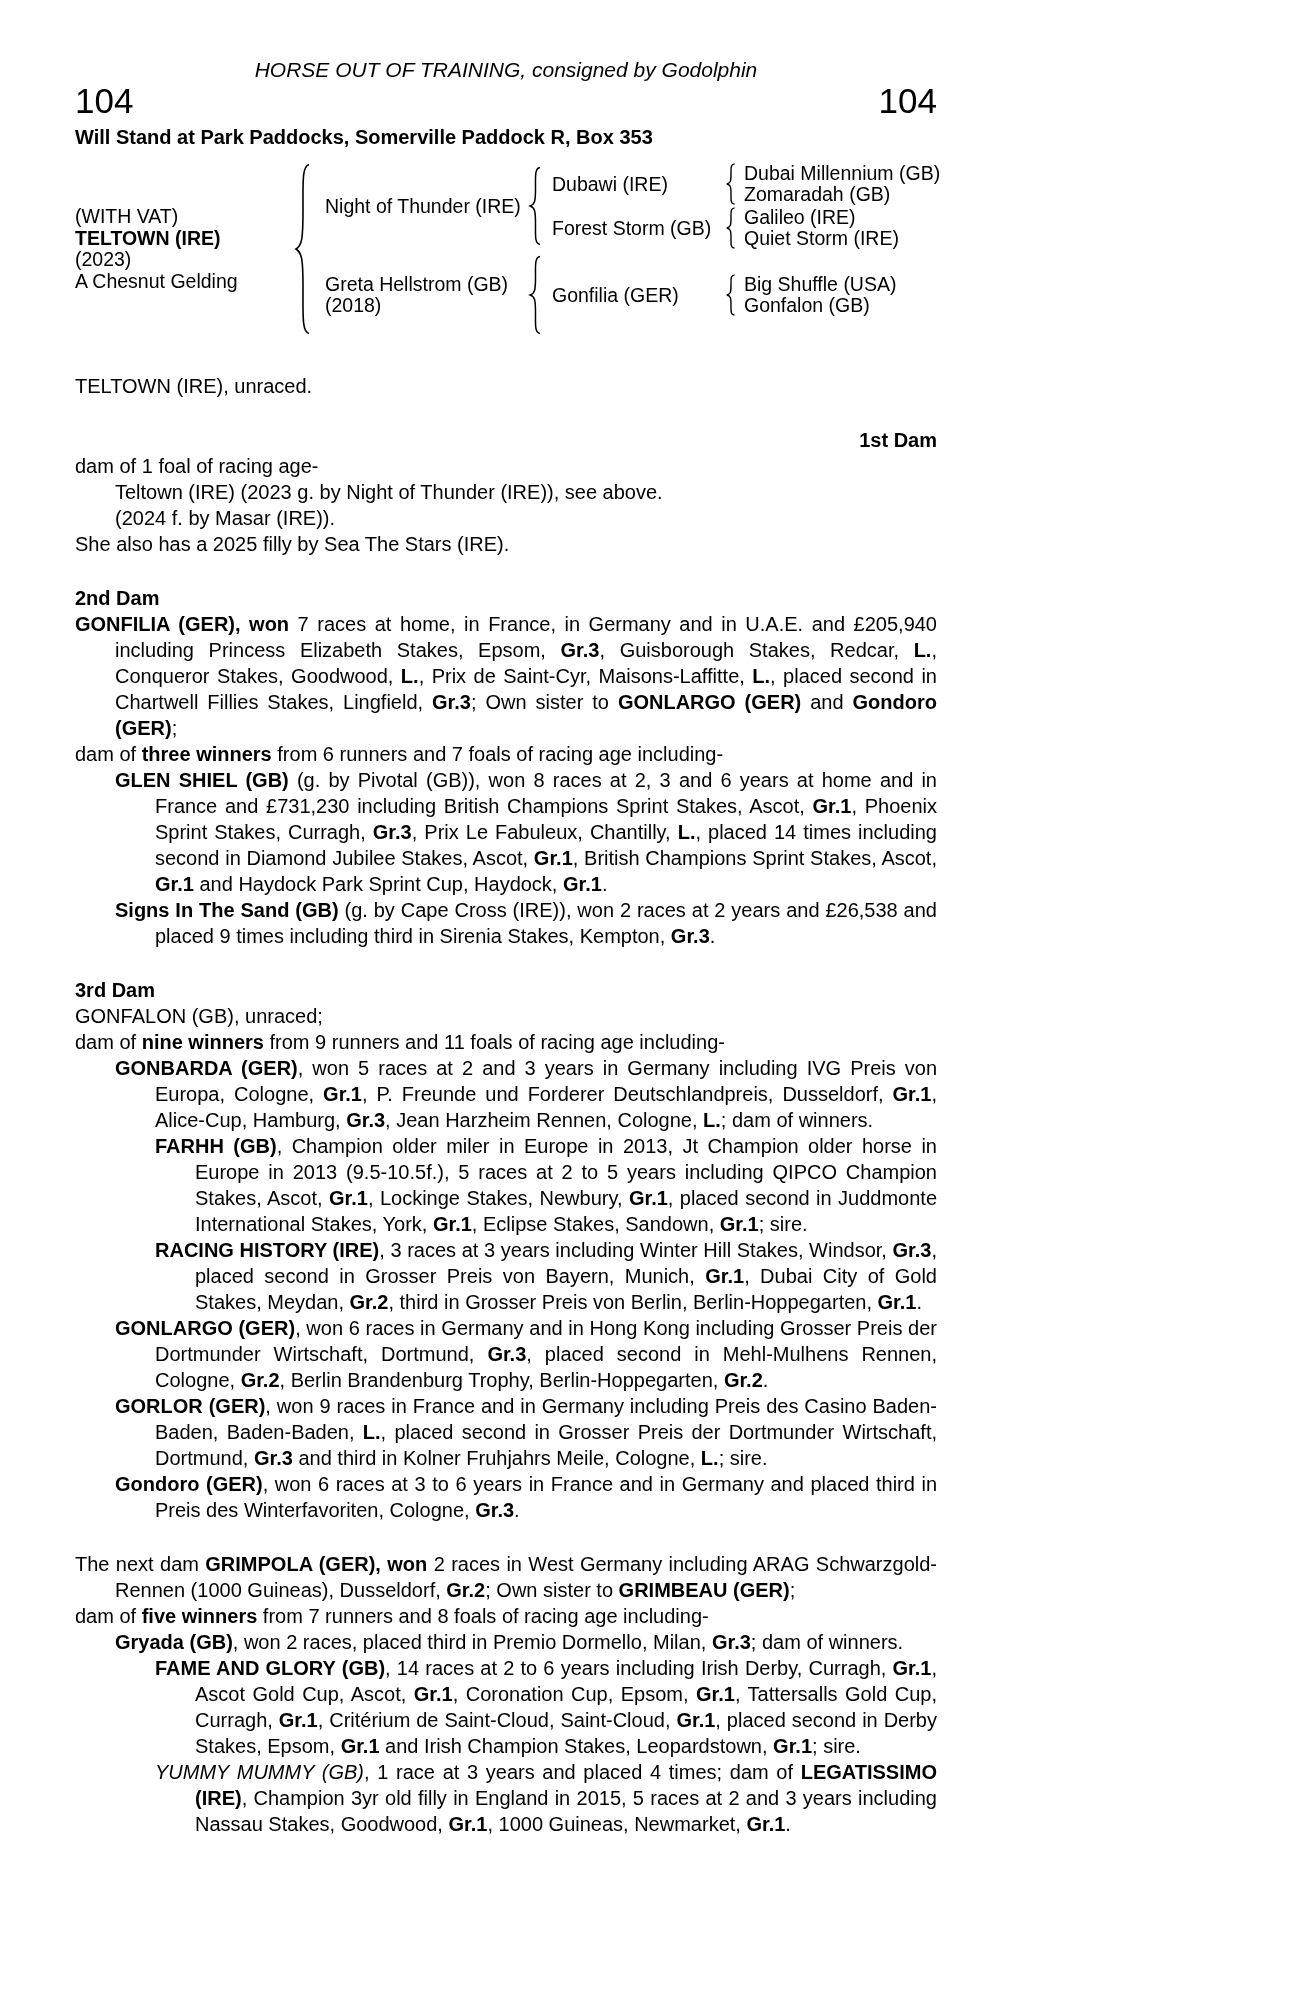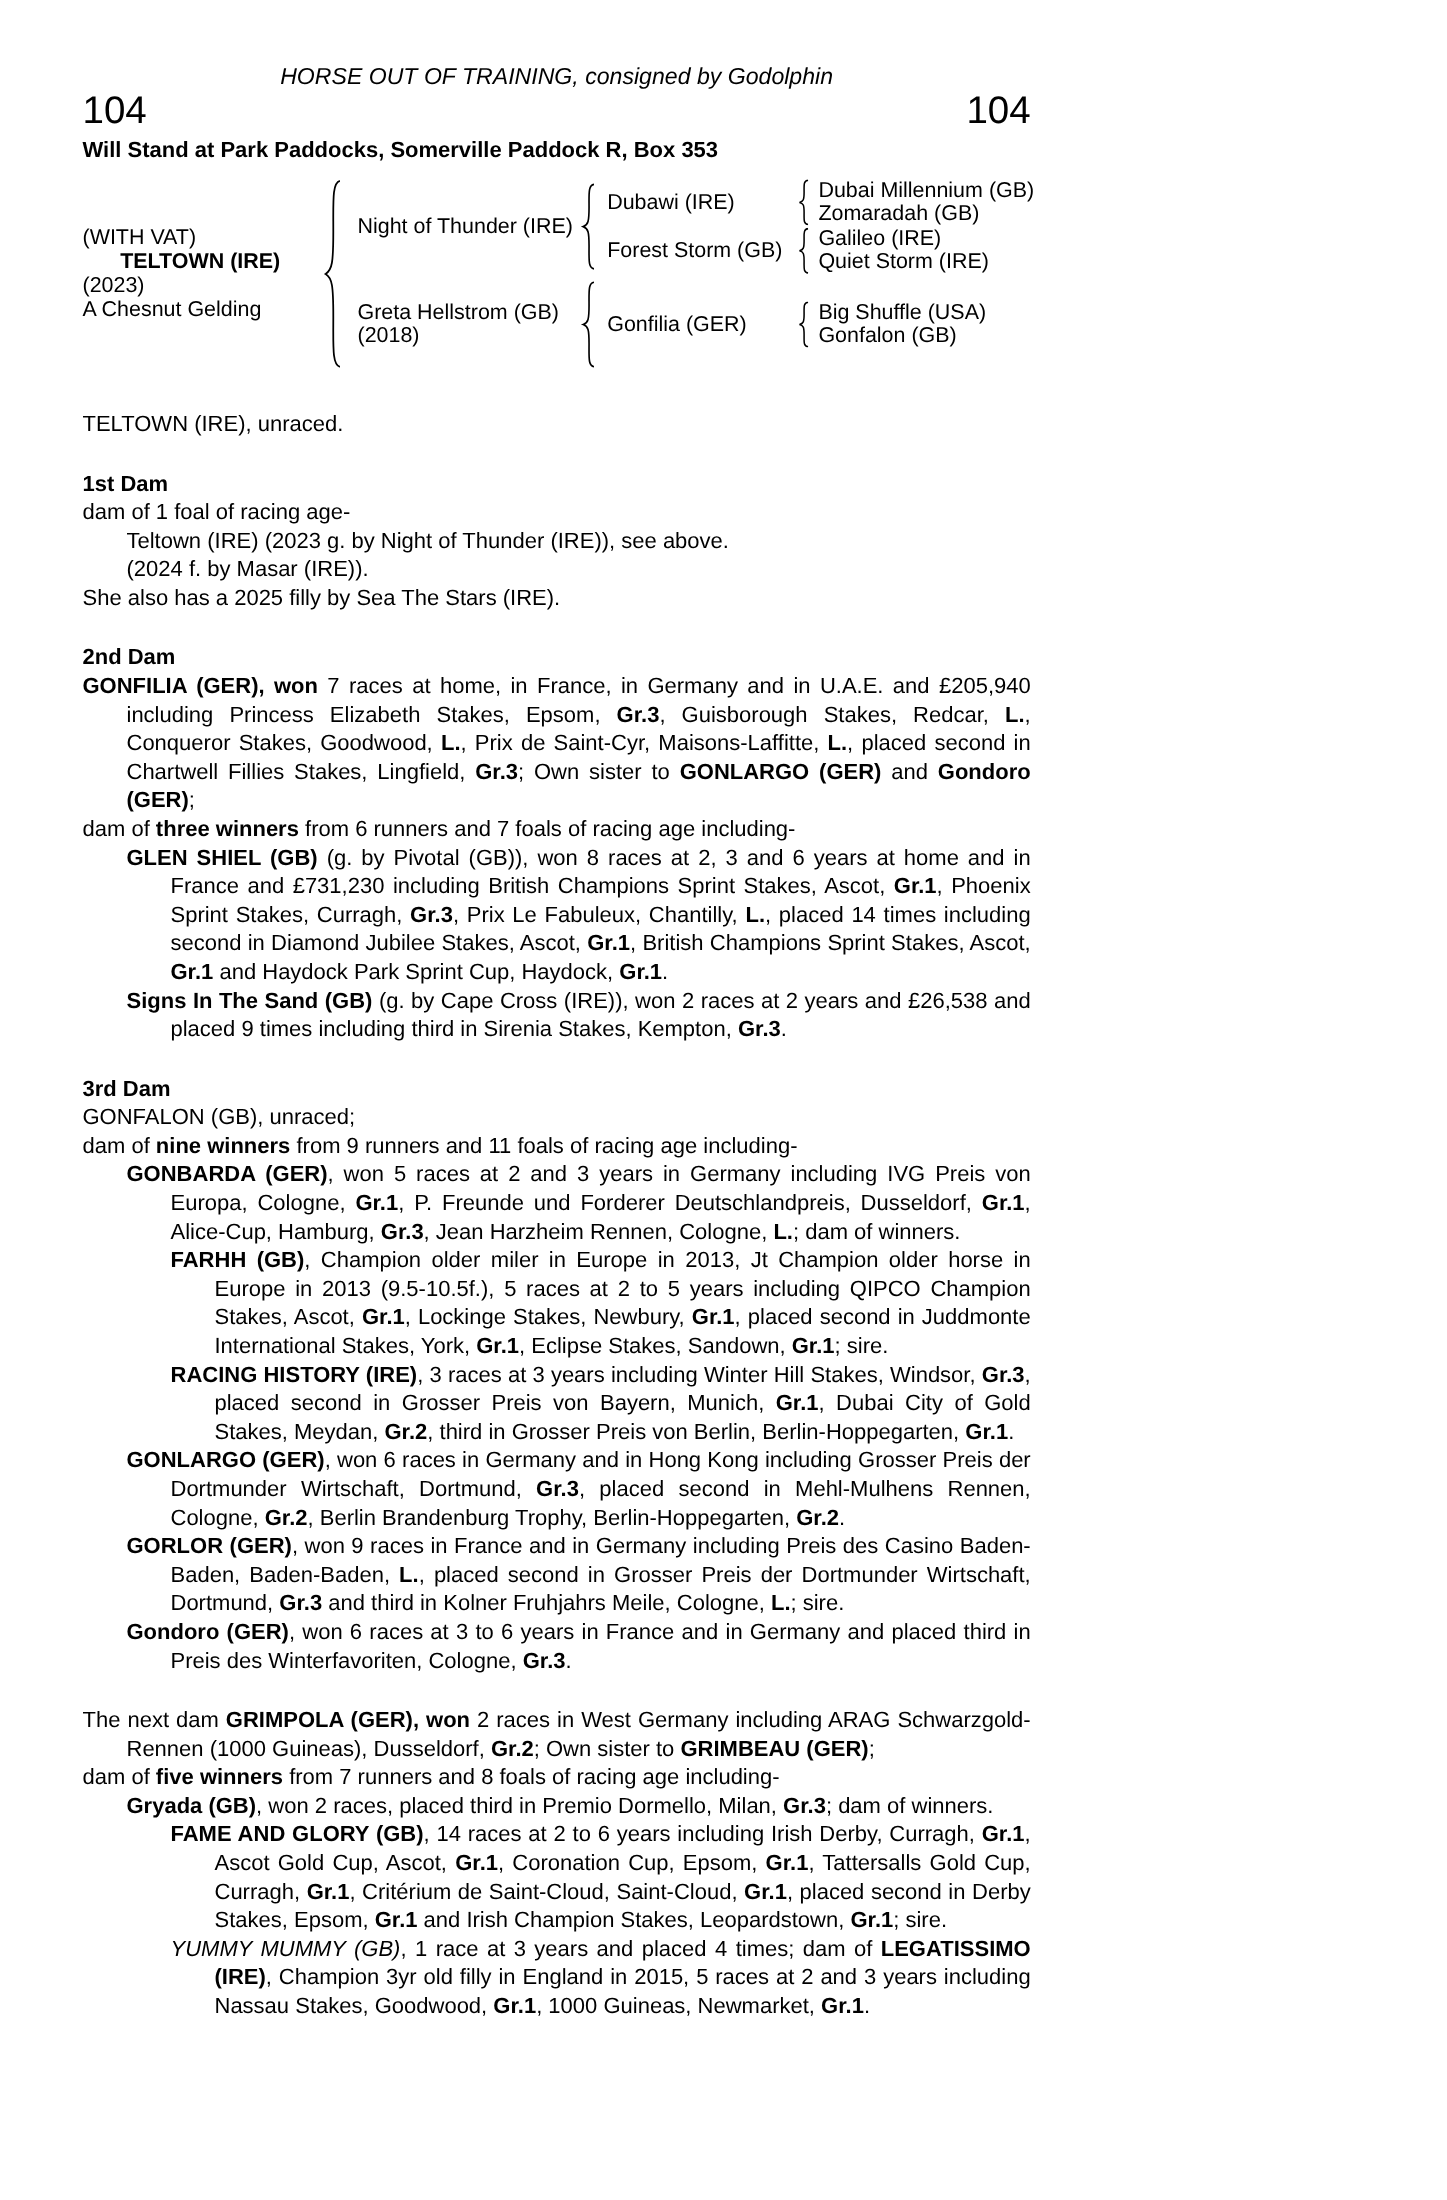--- a/index.html
+++ b/index.html
@@ -46,21 +46,21 @@
     display:flex;
     align-items:center;
     margin-top:12px;
     font-size:19.5px;
   }
   .ped-subject{
     width:214px;
     line-height:21.5px;
     flex:none;
   }
-  .ped-subject .b{font-weight:bold;text-align:center;}
+  .ped-subject .b{font-weight:bold;}
   .brace{flex:none;display:block;}
   .brace-lg{width:20px;height:176px;margin:0 4px;}
   .brace-md{width:15px;height:80px;margin:0 5px;}
   .brace-sm{width:12px;height:42px;margin:0 5px;}
   .gen1-col{display:flex;flex-direction:column;row-gap:6px;flex:none;}
   .gen1-row{display:flex;align-items:center;}
   .gen1-name{width:198px;padding-left:8px;line-height:21px;flex:none;}
   .gen2-col{display:flex;flex-direction:column;row-gap:2px;}
   .gen2-row{display:flex;align-items:center;}
   .gen2-name{width:168px;padding-left:4px;line-height:21px;flex:none;}
@@ -154,21 +154,21 @@
             </div>
           </div>
         </div>
       </div>
 
     </div>
   </section>
 
   <section class="catalogue-body">
       <div class="block para" style="padding-left: 0px; text-indent: 0px;"><span>TELTOWN (IRE), unraced.</span></div>
-      <div class="block heading" style="padding-left: 0px; text-indent: 0px; margin-top: 28px;"><span class="b">1st Dam</span></div>
+      <div class="block heading" style="padding-left: 0px; text-indent: 0px; margin-top: 28px; text-align: right;"><span class="b">1st Dam</span></div>
       <div class="block para" style="padding-left: 0px; text-indent: 0px;"><span>dam of 1 foal of racing age-</span></div>
       <div class="block para" style="padding-left: 40px; text-indent: 0px;"><span>Teltown (IRE) (2023 g. by Night of Thunder (IRE)), see above.</span></div>
       <div class="block para" style="padding-left: 40px; text-indent: 0px;"><span>(2024 f. by Masar (IRE)).</span></div>
       <div class="block para" style="padding-left: 0px; text-indent: 0px;"><span>She also has a 2025 filly by Sea The Stars (IRE).</span></div>
       <div class="block heading" style="padding-left: 0px; text-indent: 0px; margin-top: 28px;"><span class="b">2nd Dam</span></div>
       <div class="block para" style="padding-left: 40px; text-indent: -40px;"><span class="b">GONFILIA (GER), won</span><span> 7 races at home, in France, in Germany and in U.A.E. and £205,940 including Princess Elizabeth Stakes, Epsom, </span><span class="b">Gr.3</span><span>, Guisborough Stakes, Redcar, </span><span class="b">L.</span><span>, Conqueror Stakes, Goodwood, </span><span class="b">L.</span><span>, Prix de Saint-Cyr, Maisons-Laffitte, </span><span class="b">L.</span><span>, placed second in Chartwell Fillies Stakes, Lingfield, </span><span class="b">Gr.3</span><span>; Own sister to </span><span class="b">GONLARGO (GER)</span><span> and </span><span class="b">Gondoro (GER)</span><span>;</span></div>
       <div class="block para" style="padding-left: 0px; text-indent: 0px;"><span>dam of </span><span class="b">three winners</span><span> from 6 runners and 7 foals of racing age including-</span></div>
       <div class="block para" style="padding-left: 80px; text-indent: -40px;"><span class="b">GLEN SHIEL (GB)</span><span> (g. by Pivotal (GB)), won 8 races at 2, 3 and 6 years at home and in France and £731,230 including British Champions Sprint Stakes, Ascot, </span><span class="b">Gr.1</span><span>, Phoenix Sprint Stakes, Curragh, </span><span class="b">Gr.3</span><span>, Prix Le Fabuleux, Chantilly, </span><span class="b">L.</span><span>, placed 14 times including second in Diamond Jubilee Stakes, Ascot, </span><span class="b">Gr.1</span><span>, British Champions Sprint Stakes, Ascot, </span><span class="b">Gr.1</span><span> and Haydock Park Sprint Cup, Haydock, </span><span class="b">Gr.1</span><span>.</span></div>
       <div class="block para" style="padding-left: 80px; text-indent: -40px;"><span class="b">Signs In The Sand (GB)</span><span> (g. by Cape Cross (IRE)), won 2 races at 2 years and £26,538 and placed 9 times including third in Sirenia Stakes, Kempton, </span><span class="b">Gr.3</span><span>.</span></div>
       <div class="block heading" style="padding-left: 0px; text-indent: 0px; margin-top: 28px;"><span class="b">3rd Dam</span></div>

